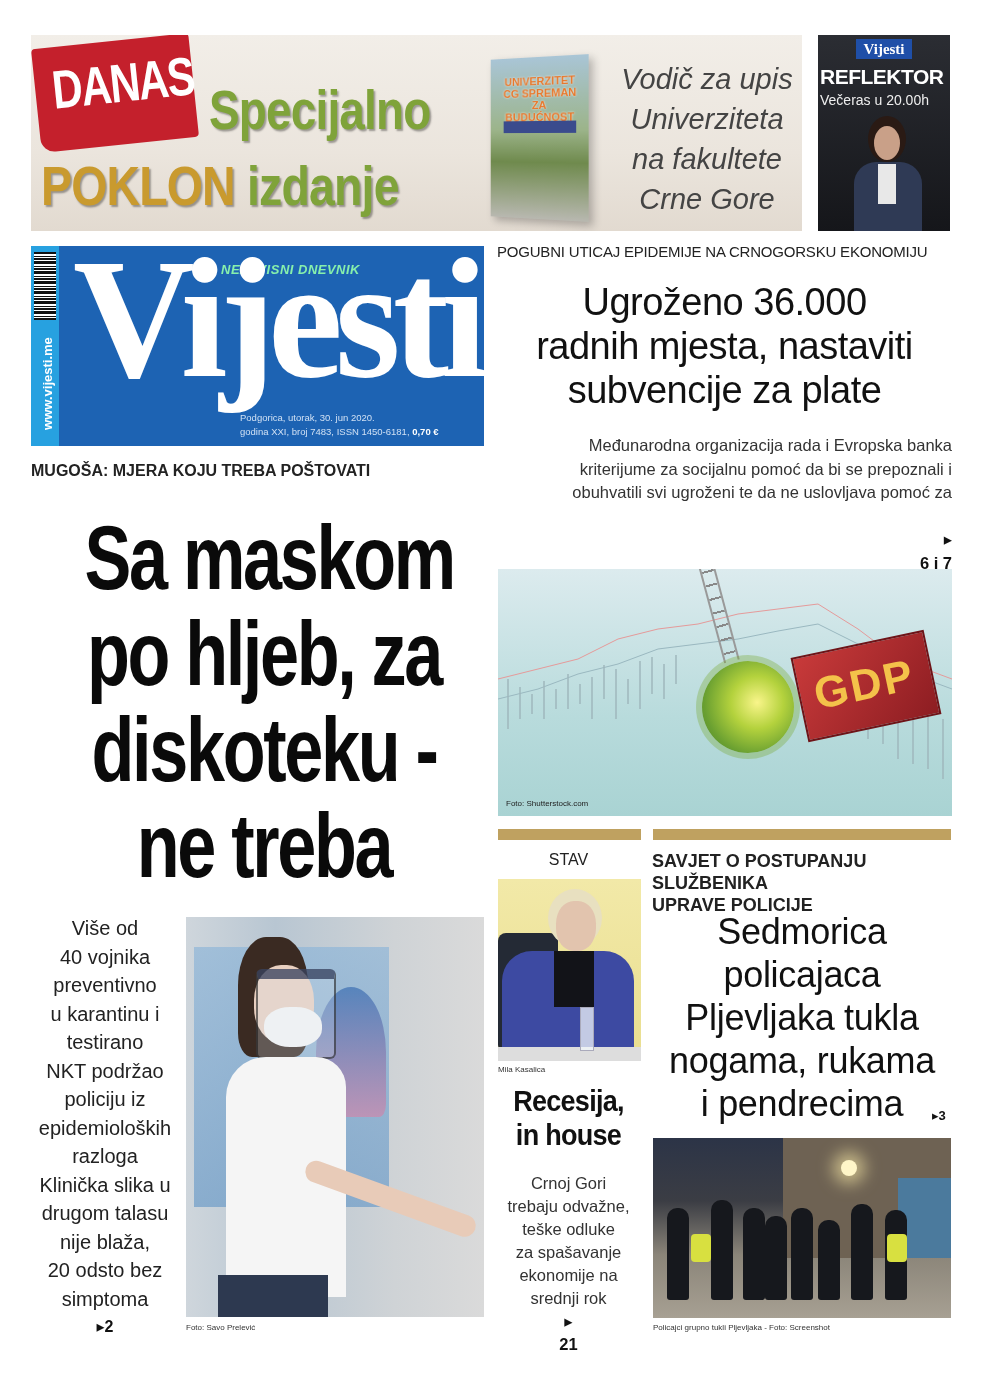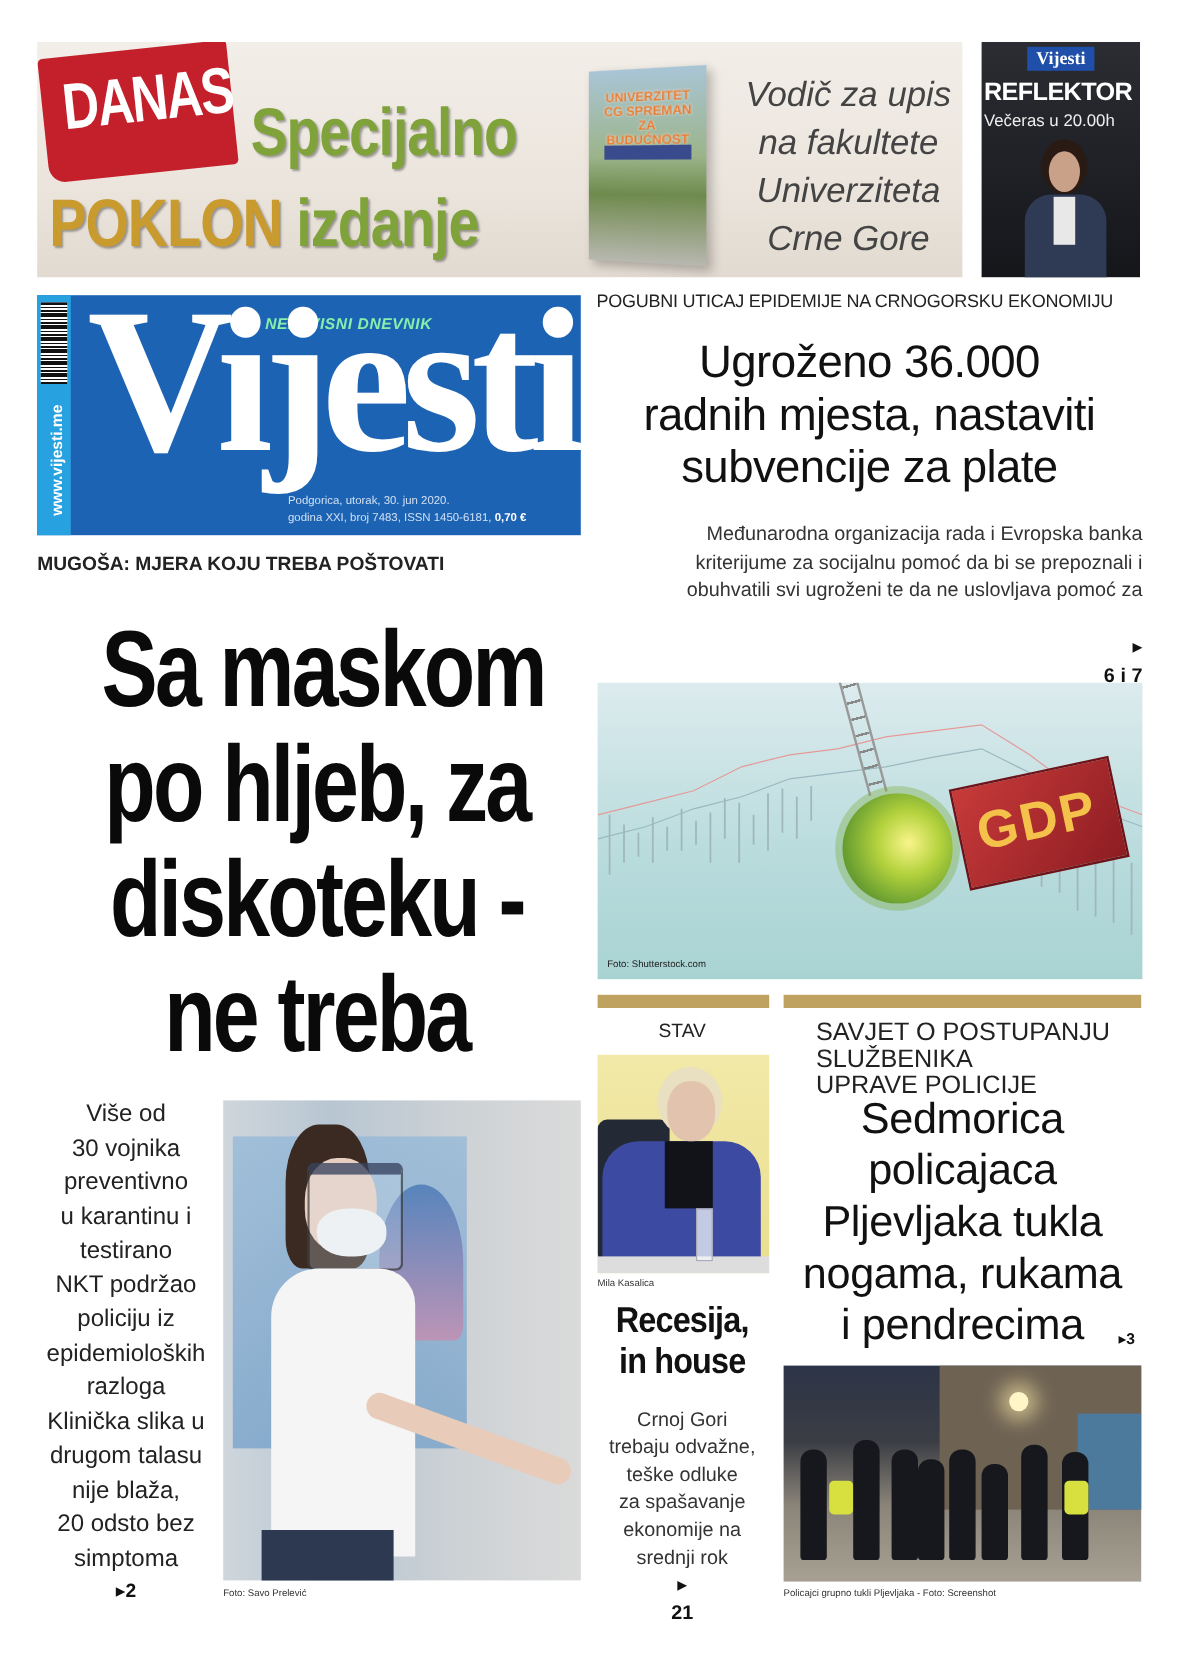--- a/index.html
+++ b/index.html
@@ -127,21 +127,21 @@
   .sp-desk { position: absolute; left: 0; top: 168px; width: 143px; height: 14px; background: #ddd; }
   .stav-credit { position: absolute; left: 498px; top: 1065px; font-size: 8px; color: #333; }
   .stav-headline { position: absolute; left: 497px; top: 1084px; width: 143px; text-align: center; font-size: 30px;
     font-weight: bold; line-height: 34px; letter-spacing: -0.8px; color: #111; transform: scaleX(0.9); transform-origin: center top; }
   .stav-headline span { display: block; white-space: nowrap; }
   .stav-body { position: absolute; left: 497px; top: 1172px; width: 143px; text-align: center; font-size: 16.5px;
     line-height: 23px; color: #333; }
   .stav-body span { display: block; white-space: nowrap; }
 
   
-  .police-kicker { position: absolute; left: 680px; top: 850px; width: 300px; font-size: 21px; font-weight: normal; line-height: 22px; }
+  .police-kicker { position: absolute; left: 652px; top: 850px; width: 300px; font-size: 18px; font-weight: bold; line-height: 22px; }
   .police-headline { position: absolute; left: 652px; top: 910px; width: 300px; text-align: center; font-size: 36px;
     line-height: 43px; color: #111; letter-spacing: -0.3px; }
   .police-headline span { display: block; white-space: nowrap; }
   .police-ref { position: absolute; left: 932px; top: 1108px; font-size: 13px; font-weight: bold; }
   .police-photo { position: absolute; left: 653px; top: 1138px; width: 298px; height: 180px;
     background: linear-gradient(180deg,#2c3447 0%,#3b3d44 35%,#8b8579 65%,#a7a093 100%); overflow: hidden; }
   .pp-building { position: absolute; left: 130px; top: 0; width: 170px; height: 120px; background: #6e6253; }
   .pp-shop { position: absolute; left: 245px; top: 40px; width: 53px; height: 80px; background: #4b7a9d; }
   .pp-lamp { position: absolute; left: 188px; top: 22px; width: 16px; height: 16px; border-radius: 50%; background: #fff6c8; box-shadow: 0 0 16px 8px rgba(255,240,170,.6); }
   .pp-officer { position: absolute; bottom: 18px; width: 22px; height: 92px; background: #16181d; border-radius: 10px 10px 3px 3px; }
@@ -158,22 +158,22 @@
   <div class="promo-line2">
     <span class="poklon">POKLON</span>
     <span class="izdanje">izdanje</span>
   </div>
   <div class="book">
     <div class="book-title">UNIVERZITET CG SPREMAN ZA BUDUĆNOST</div>
     <div class="book-band"></div>
   </div>
   <div class="guide-text">
     <div>Vodič za upis</div>
+    <div>Univerziteta</div>
     <div>na fakultete</div>
-    <div>Univerziteta</div>
     <div>Crne Gore</div>
   </div>
 </div>
 
 <div class="reflektor">
   <div class="ref-logo">Vijesti</div>
   <div class="ref-title">REFLEKTOR</div>
   <div class="ref-sub">Večeras u 20.00h</div>
   <div class="ref-person">
     <div class="ref-head"></div>
@@ -198,21 +198,21 @@
 <div class="kicker lead-kicker">MUGOŠA: MJERA KOJU TREBA POŠTOVATI</div>
 <div class="lead-headline">
   <span class="lead-head-line">Sa maskom</span>
   <span class="lead-head-line">po hljeb, za</span>
   <span class="lead-head-line">diskoteku -</span>
   <span class="lead-head-line">ne treba</span>
 </div>
 
 <div class="lead-bullets">
   <div>Više od</div>
-  <div>30 vojnika</div>
+  <div>40 vojnika</div>
   <div>preventivno</div>
   <div>u karantinu i</div>
   <div>testirano</div>
   <div>NKT podržao</div>
   <div>policiju iz</div>
   <div>epidemioloških</div>
   <div>razloga</div>
   <div>Klinička slika u</div>
   <div>drugom talasu</div>
   <div>nije blaža,</div>

